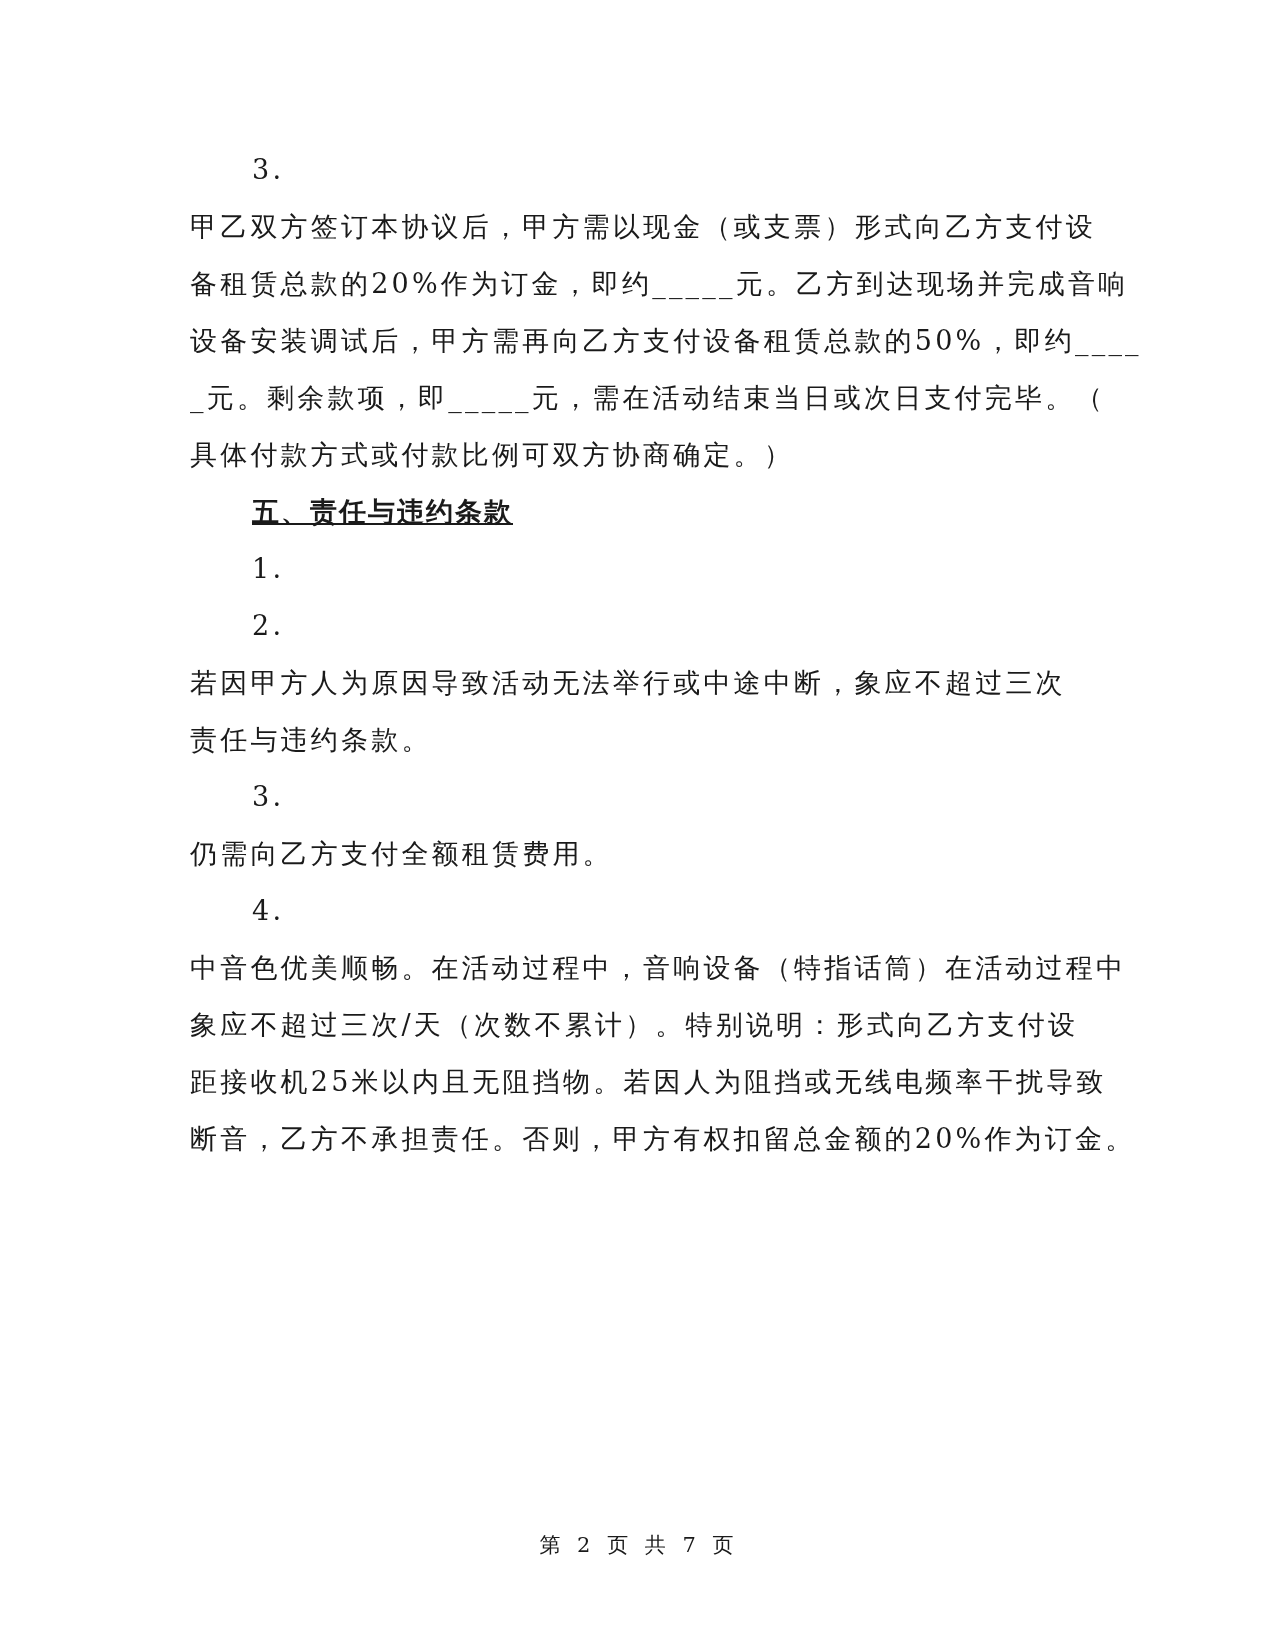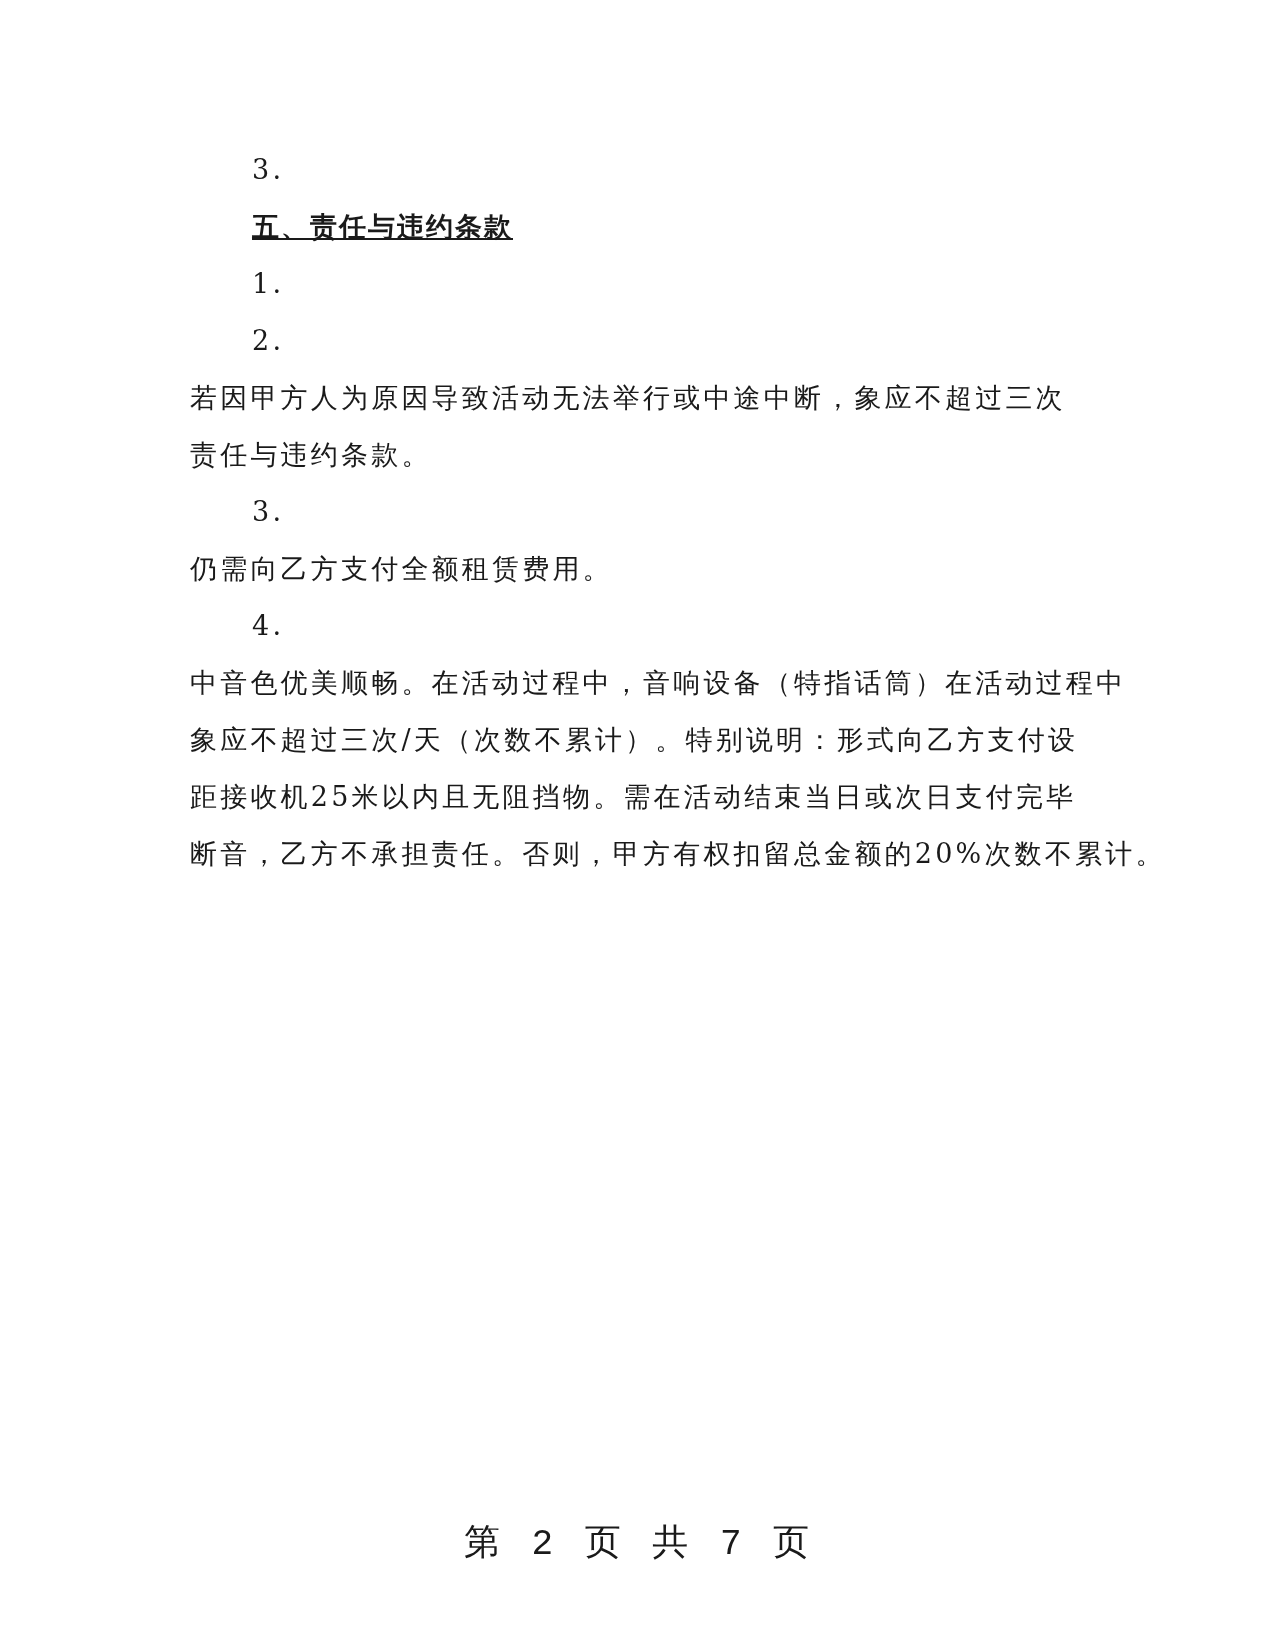--- a/index.html
+++ b/index.html
@@ -4,41 +4,48 @@
 <style>
   html, body { margin: 0; padding: 0; background: #ffffff; }
   body { width: 1275px; height: 1650px; position: relative; overflow: hidden;
          font-family: "DejaVu Serif", "Liberation Serif", serif; color: #1a1a1a; }
   .page { position: absolute; left: 0; top: 0; width: 1275px; height: 1650px; }
   .content { position: absolute; left: 190px; top: 148px; width: 900px; }
   .line { height: 57px; line-height: 44px; font-size: 27px; white-space: pre; letter-spacing: 3.2px; }
   .num { padding-left: 62px; }
   .heading { padding-left: 62px; font-weight: bold; letter-spacing: 2px; text-decoration: underline; }
   .footer { position: absolute; top: 1525px; left: 0; width: 1275px; text-align: center;
-            font-size: 36px; line-height: 40px; letter-spacing: 2px; word-spacing: 6px; font-family: Liberation Mono, monospace; }
+            font-size: 21px; line-height: 40px; letter-spacing: 2px; word-spacing: 6px; }
 </style>
 </head>
 <body>
 
 <div class="page">
   <div class="content" id="content">
       <div class="line num">3.</div>
+      <div>
+        <div class="line">甲乙双方签订本协议后，甲方需以现金（或支票）形式向乙方支付设</div>
+        <div class="line">备租赁总款的20%作为订金，即约_____元。乙方到达现场并完成音响</div>
+        <div class="line">设备安装调试后，甲方需再向乙方支付设备租赁总款的50%，即约____</div>
+        <div class="line">_元。剩余款项，即_____元，需在活动结束当日或次日支付完毕。（</div>
+        <div class="line">具体付款方式或付款比例可双方协商确定。）</div>
+      </div>
       <div class="line heading">五、责任与违约条款</div>
       <div class="line num">1.</div>
       <div class="line num">2.</div>
       <div>
         <div class="line">若因甲方人为原因导致活动无法举行或中途中断，象应不超过三次</div>
         <div class="line">责任与违约条款。</div>
       </div>
       <div class="line num">3.</div>
       <div>
         <div class="line">仍需向乙方支付全额租赁费用。</div>
       </div>
       <div class="line num">4.</div>
       <div>
         <div class="line">中音色优美顺畅。在活动过程中，音响设备（特指话筒）在活动过程中</div>
         <div class="line">象应不超过三次/天（次数不累计）。特别说明：形式向乙方支付设</div>
-        <div class="line">距接收机25米以内且无阻挡物。需在活动结束当日或次日支付完毕</div>
-        <div class="line">断音，乙方不承担责任。否则，甲方有权扣留总金额的20%次数不累计。</div>
+        <div class="line">距接收机25米以内且无阻挡物。若因人为阻挡或无线电频率干扰导致</div>
+        <div class="line">断音，乙方不承担责任。否则，甲方有权扣留总金额的20%作为订金。</div>
       </div>
     </div>
   <div class="footer">第 2 页 共 7 页</div>
 </div>
 
 </body></html>

